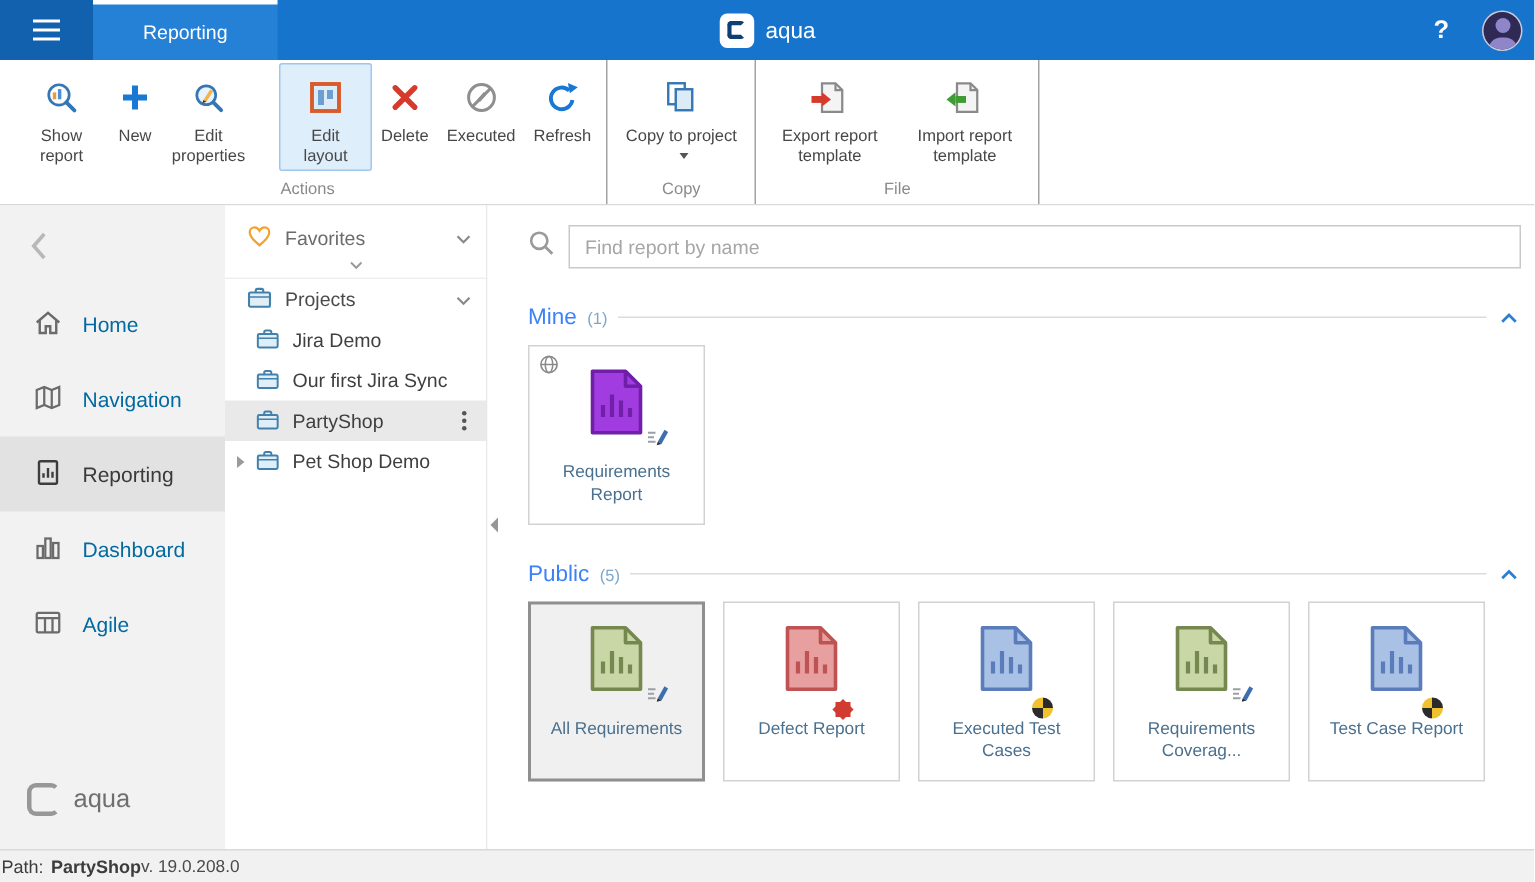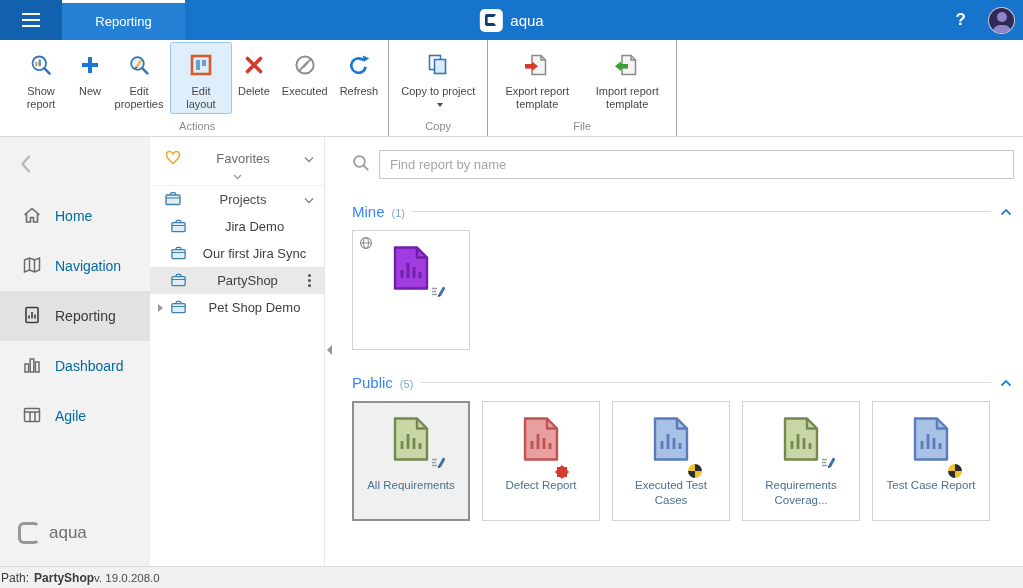--- a/index.html
+++ b/index.html
@@ -24,38 +24,38 @@
 
   
   .ribbon { flex:0 0 97px; background:#fff; border-bottom:1px solid #d9d9d9; display:flex; padding-left:6px; }
   .rgroup { display:flex; flex-direction:column; border-right:1px solid #a3a3a3; padding:2px 4px 0; }
   .rbuttons { display:flex; flex:1; align-items:flex-start; }
   .rgroup-label { font-size:11px; color:#8a8a8a; text-align:center; padding:2px 0 4px; }
   .rbtn { max-width:62px; padding:4px 5px 2px; display:flex; flex-direction:column; align-items:center; gap:2px; cursor:pointer; border:1px solid transparent; border-radius:2px; }
   .rbtn-wide { max-width:90px; min-width:76px; }
   .rbtn .ric { height:36px; display:flex; align-items:center; justify-content:center; }
   .rbtn .rlabel { font-size:11px; color:#474747; text-align:center; line-height:1.18; }
-  .rbtn.toggled { background:#dfeefb; border-color:#9ec7ec; }
+  .rbtn.toggled { background:#dfeefb; border-color:#9ec7ec;margin-left:16px; }
   .dcaret { display:inline-block; width:0; height:0; border-top:4px solid #555; border-left:3.5px solid transparent; border-right:3.5px solid transparent; margin-left:3px; vertical-align:middle; }
 
   
   .bodyrow { flex:1; display:flex; min-height:0; }
 
   
   .sidebar { width:150px; background:#f2f2f2; display:flex; flex-direction:column; }
   .back-btn { height:54px; display:flex; align-items:center; padding-left:20px; cursor:pointer; }
   .side-item { height:50px; display:flex; align-items:center; gap:13px; padding-left:22px; cursor:pointer; font-size:14px; color:#0369a1; }
   .side-item.active { background:#e2e2e2; color:#3a3a3a; }
   .side-logo { margin-top:auto; display:flex; align-items:center; gap:9px; padding:0 0 22px 18px; }
   .footlogo { width:22px; height:22px; border:3px solid #979797; border-radius:6px; border-right-color:transparent; }
   .side-logo-text { font-size:17px; color:#6f6f6f; }
 
   
   .tree { width:175px; background:#fff; border-right:1px solid #e8e8e8; padding-top:8px; }
-  .trow { height:26px; display:flex; align-items:center; gap:8px; padding:0 10px 0 14px; font-size:13px; cursor:pointer;text-align:center; }
+  .trow { height:26px; display:flex; align-items:center; gap:8px; padding:0 10px 0 14px; font-size:13px; cursor:pointer; }
   .trow .tlabel { flex:1; color:#4a4a4a; white-space:nowrap; overflow:hidden; }
   .trow.tfav .tlabel { color:#6b6b6b; }
   .tree-mini { display:flex; justify-content:center; padding:3px 0 5px; cursor:pointer; }
   .tproj { border-top:1px solid #efefef; height:28px; }
   .tchild { height:27px; padding-left:20px; }
   .tchild .tlabel { color:#3f3f3f; }
   .tchild.sel { background:#e9e9e9; }
   .tri { width:0; height:0; border-left:5px solid #9a9a9a; border-top:4px solid transparent; border-bottom:4px solid transparent; margin-right:-1px; }
   .tchild.pet { padding-left:8px; }
   .vdots { width:3px; height:3px; background:#555; border-radius:50%; box-shadow:0 -5px 0 #555, 0 5px 0 #555; margin-right:3px; }
@@ -380,20 +380,21 @@
                 <path d="M3 2.5 H25 L35 12.5 V43.5 H3 Z" fill="#a13ce0" stroke="#6f1fa8" stroke-width="2.4" stroke-linejoin="round"></path>
                 <path d="M25 2.5 V12.5 H35" fill="none" stroke="#6f1fa8" stroke-width="2.4" stroke-linejoin="round"></path>
                 <path d="M10 33 V25 M16 33 V18 M22 33 V22 M28 33 V27" stroke="#6f1fa8" stroke-width="2.8"></path>
               </svg>
             <span class="badge badge-edit"><svg width="16" height="16" viewBox="0 0 16 16">
                   <path d="M2 5.5 h5 M2 8.5 h4 M2 11.5 h5" stroke="#9aa0a6" stroke-width="1.3"></path>
                   <polygon points="8.5,11.5 13,3.5 15.4,5 11,13" fill="#3c6fb0"></polygon>
                   <polygon points="8.5,11.5 11,13 7.8,13.9" fill="#2b2b2b"></polygon>
                 </svg></span>
           </div>
+          <div class="card-label">Requirements Report</div>
         </div>
       </div>
 
       <div class="sec-header">
         <span class="sec-title">Public</span>
         <span class="sec-count">(5)</span>
         <span class="sec-line"></span>
         <span class="sec-chevron">
             <svg width="12" height="8" viewBox="0 0 12 8">
               <polyline points="1.5,6.5 6,2 10.5,6.5" fill="none" stroke="#2a7fd4" stroke-width="1.8"></polyline>

